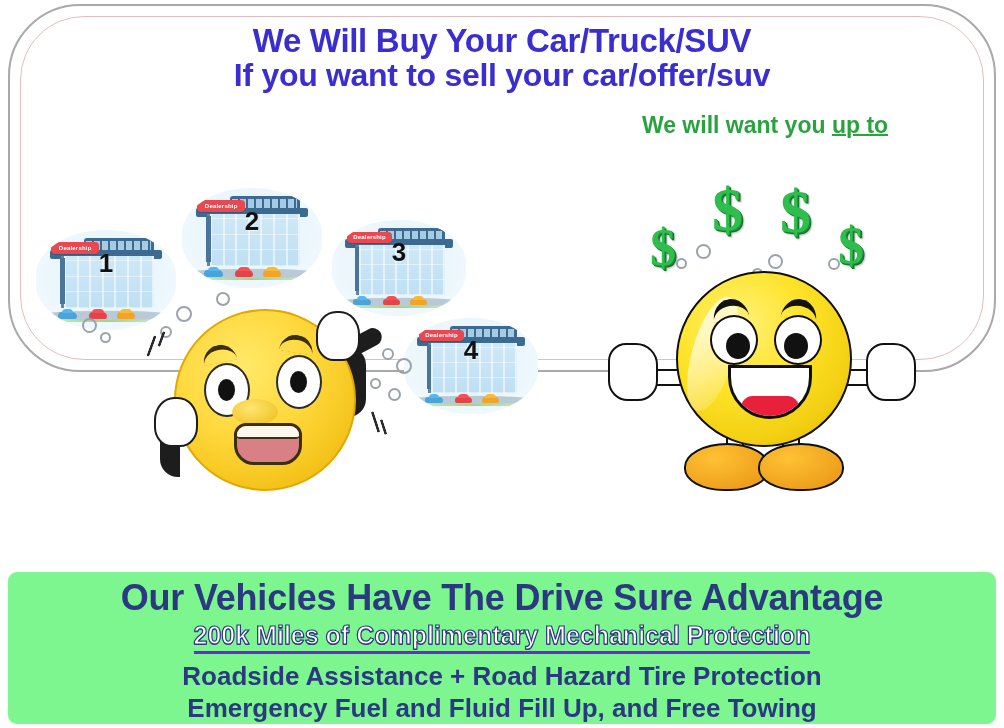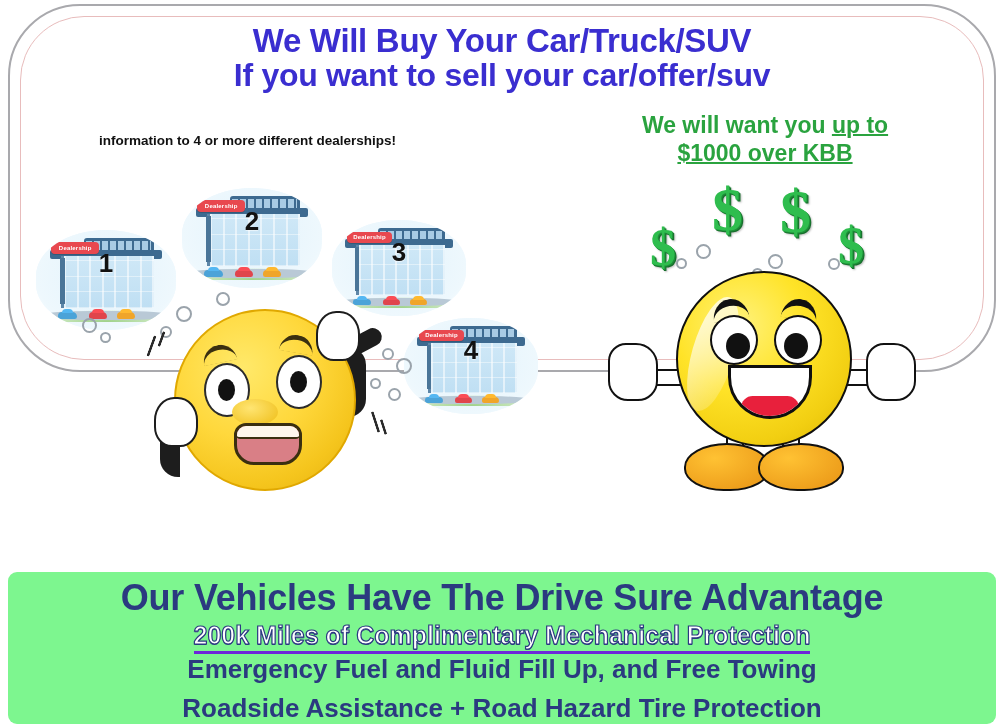--- a/index.html
+++ b/index.html
@@ -305,29 +305,25 @@
 
 <div id="top-panel">
   <div id="top-panel-inner-border"></div>
 
   <div id="headline">
     <span class="hl">We Will Buy Your Car/Truck/SUV</span>
     <span class="hl hl2">If you want to sell your car/offer/suv</span>
   </div>
 
   <div id="left-caption">
-    <div>information to 4 or more different dealerships!</div>
   </div>
 
   <div id="offer-text">
     <div>
       <span>We will want you </span><span class="u">up to</span>
-    </div>
-    <div>
-      <span class="u">$1000 over KBB</span>
     </div>
   </div>
 
   <div class="dealership" style="left:26px;top:224px;width:140px;height:100px;">
     <div class="d-sky"></div>
     <div class="d-upper"></div>
     <div class="d-upperglass"></div>
     <div class="d-roofbar"></div>
     <div class="d-body">
         <div class="d-glass"></div>
@@ -475,15 +471,15 @@
     </div>
   </div>
 
 </div>
 
 <div id="bottom-banner">
   <div id="banner-line1">Our Vehicles Have The Drive Sure Advantage</div>
   <div>
     <span id="banner-line2">200k Miles of Complimentary Mechanical Protection</span>
   </div>
+  <div id="banner-line3">Roadside Assistance + Road Hazard Tire Protection</div>
   <div id="banner-line4">Emergency Fuel and Fluid Fill Up, and Free Towing</div>
-  <div id="banner-line3">Roadside Assistance + Road Hazard Tire Protection</div>
 </div>
 
 </body></html>

